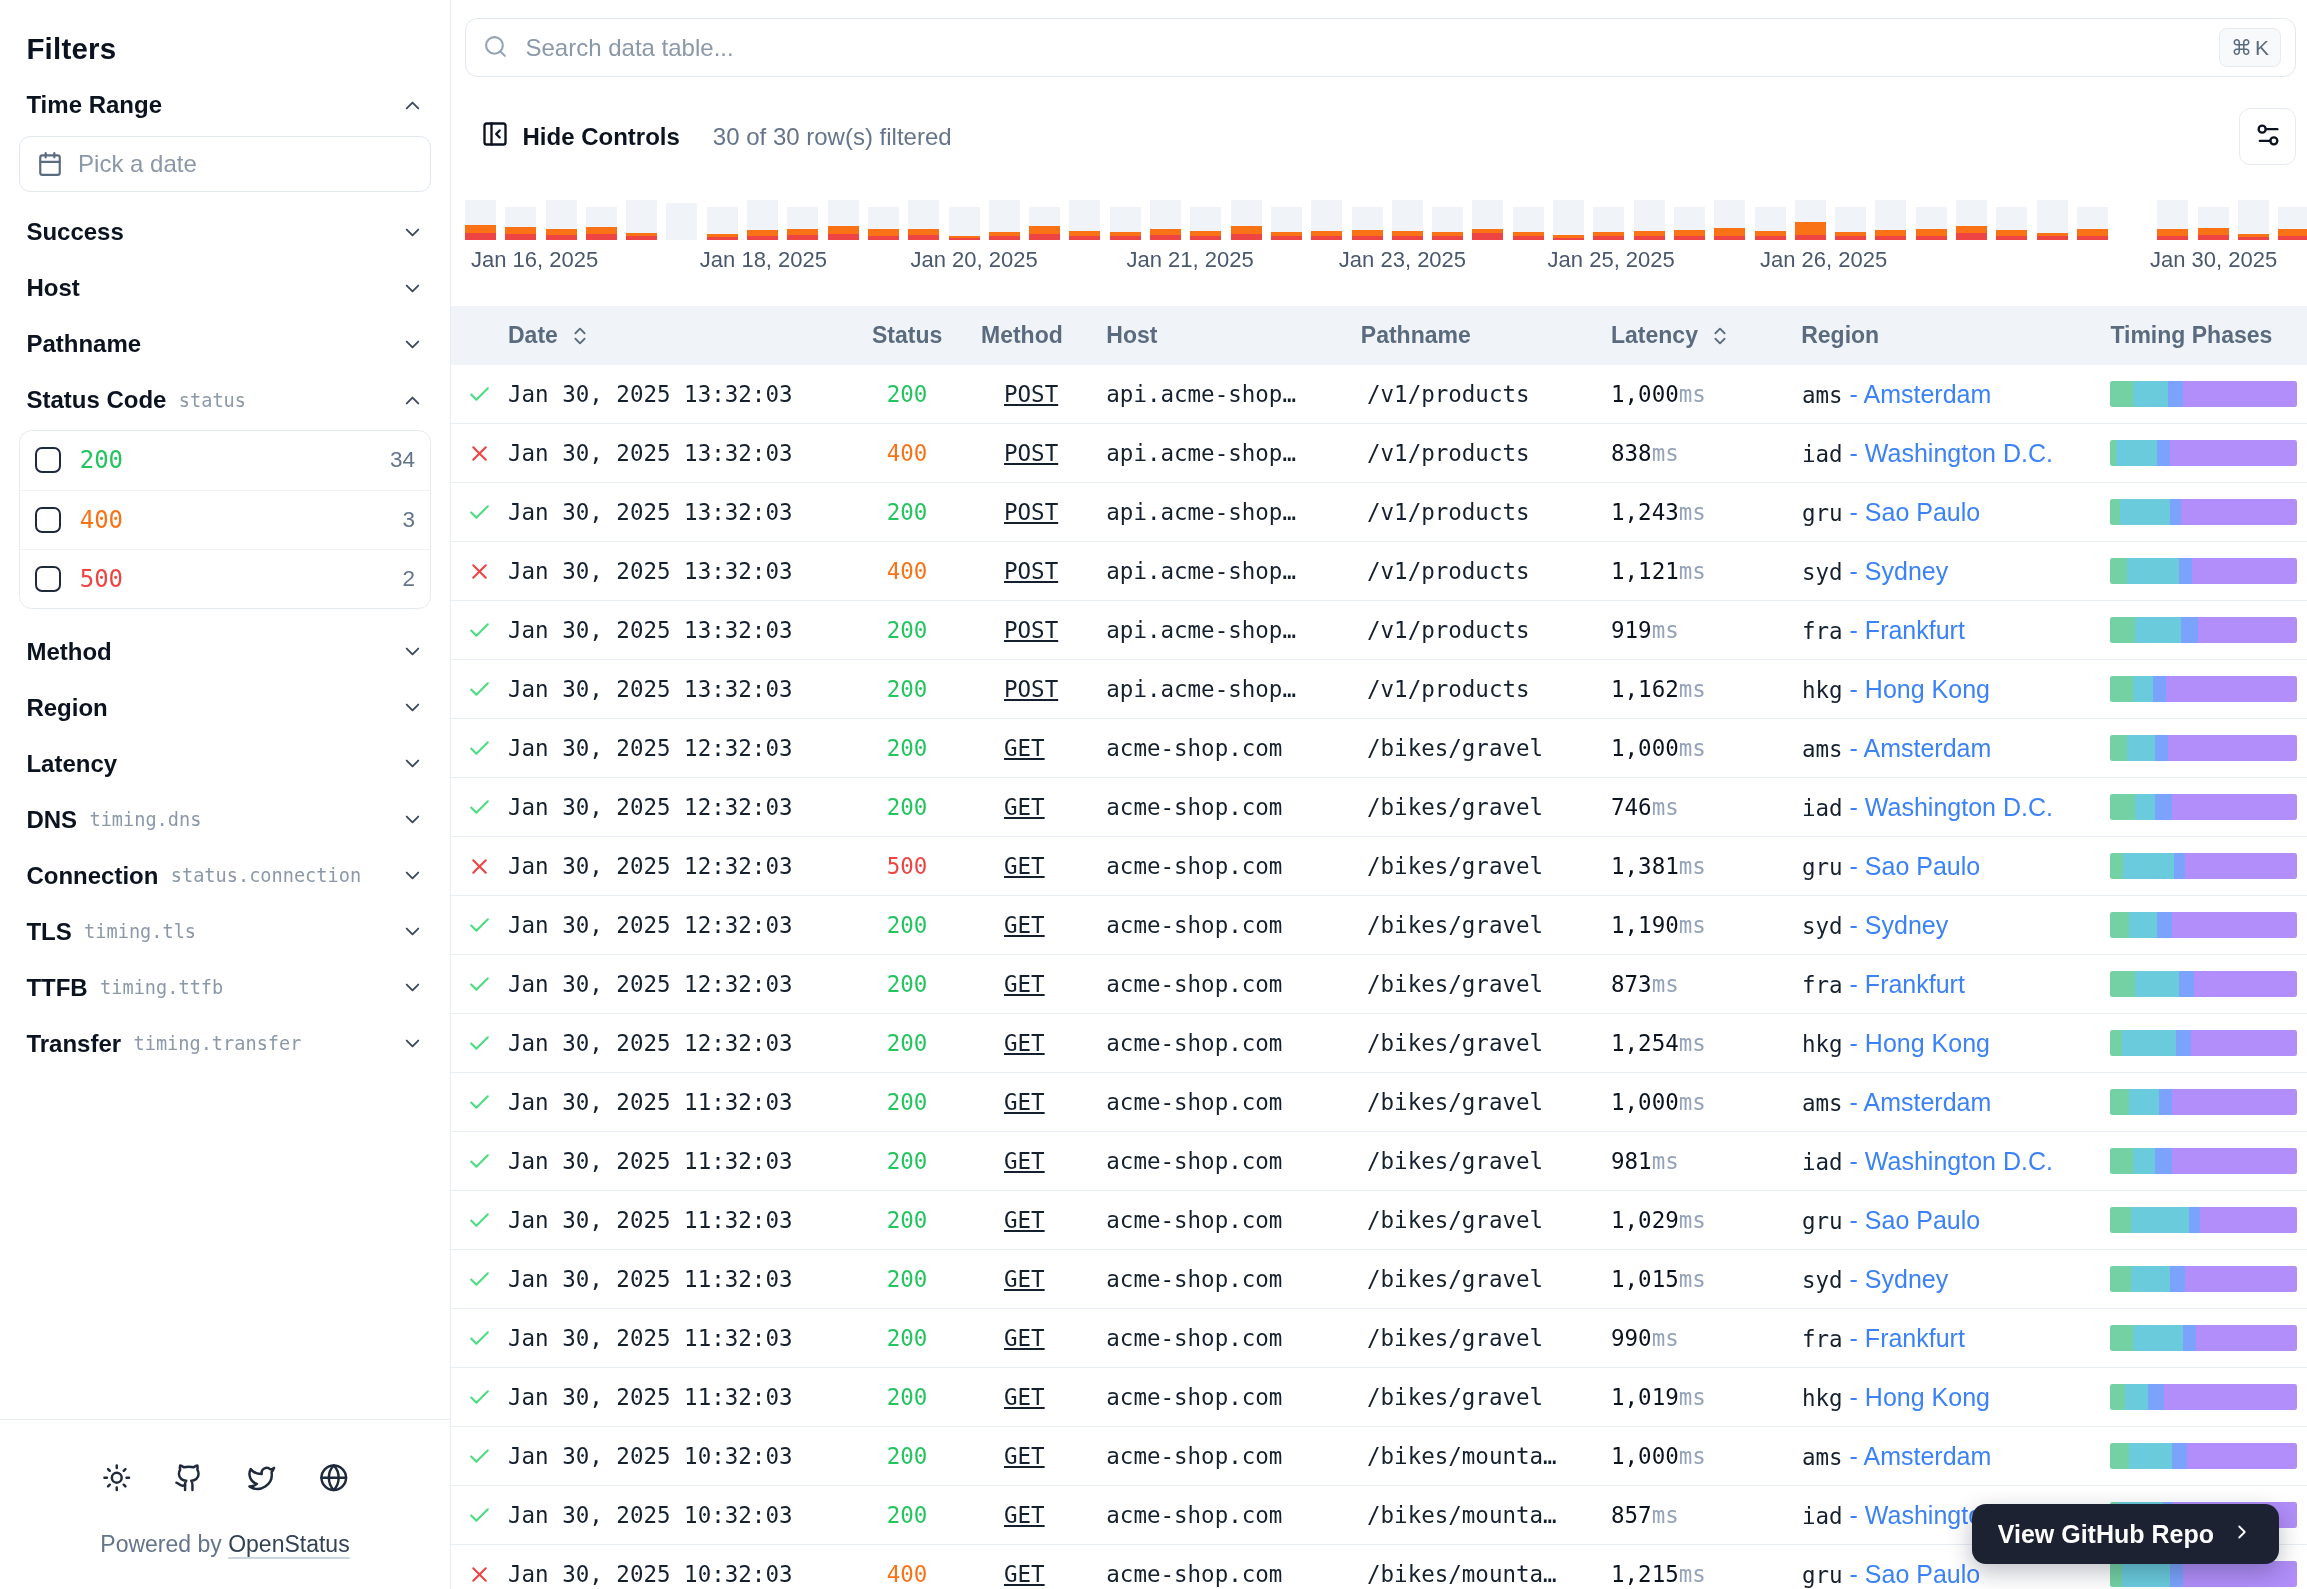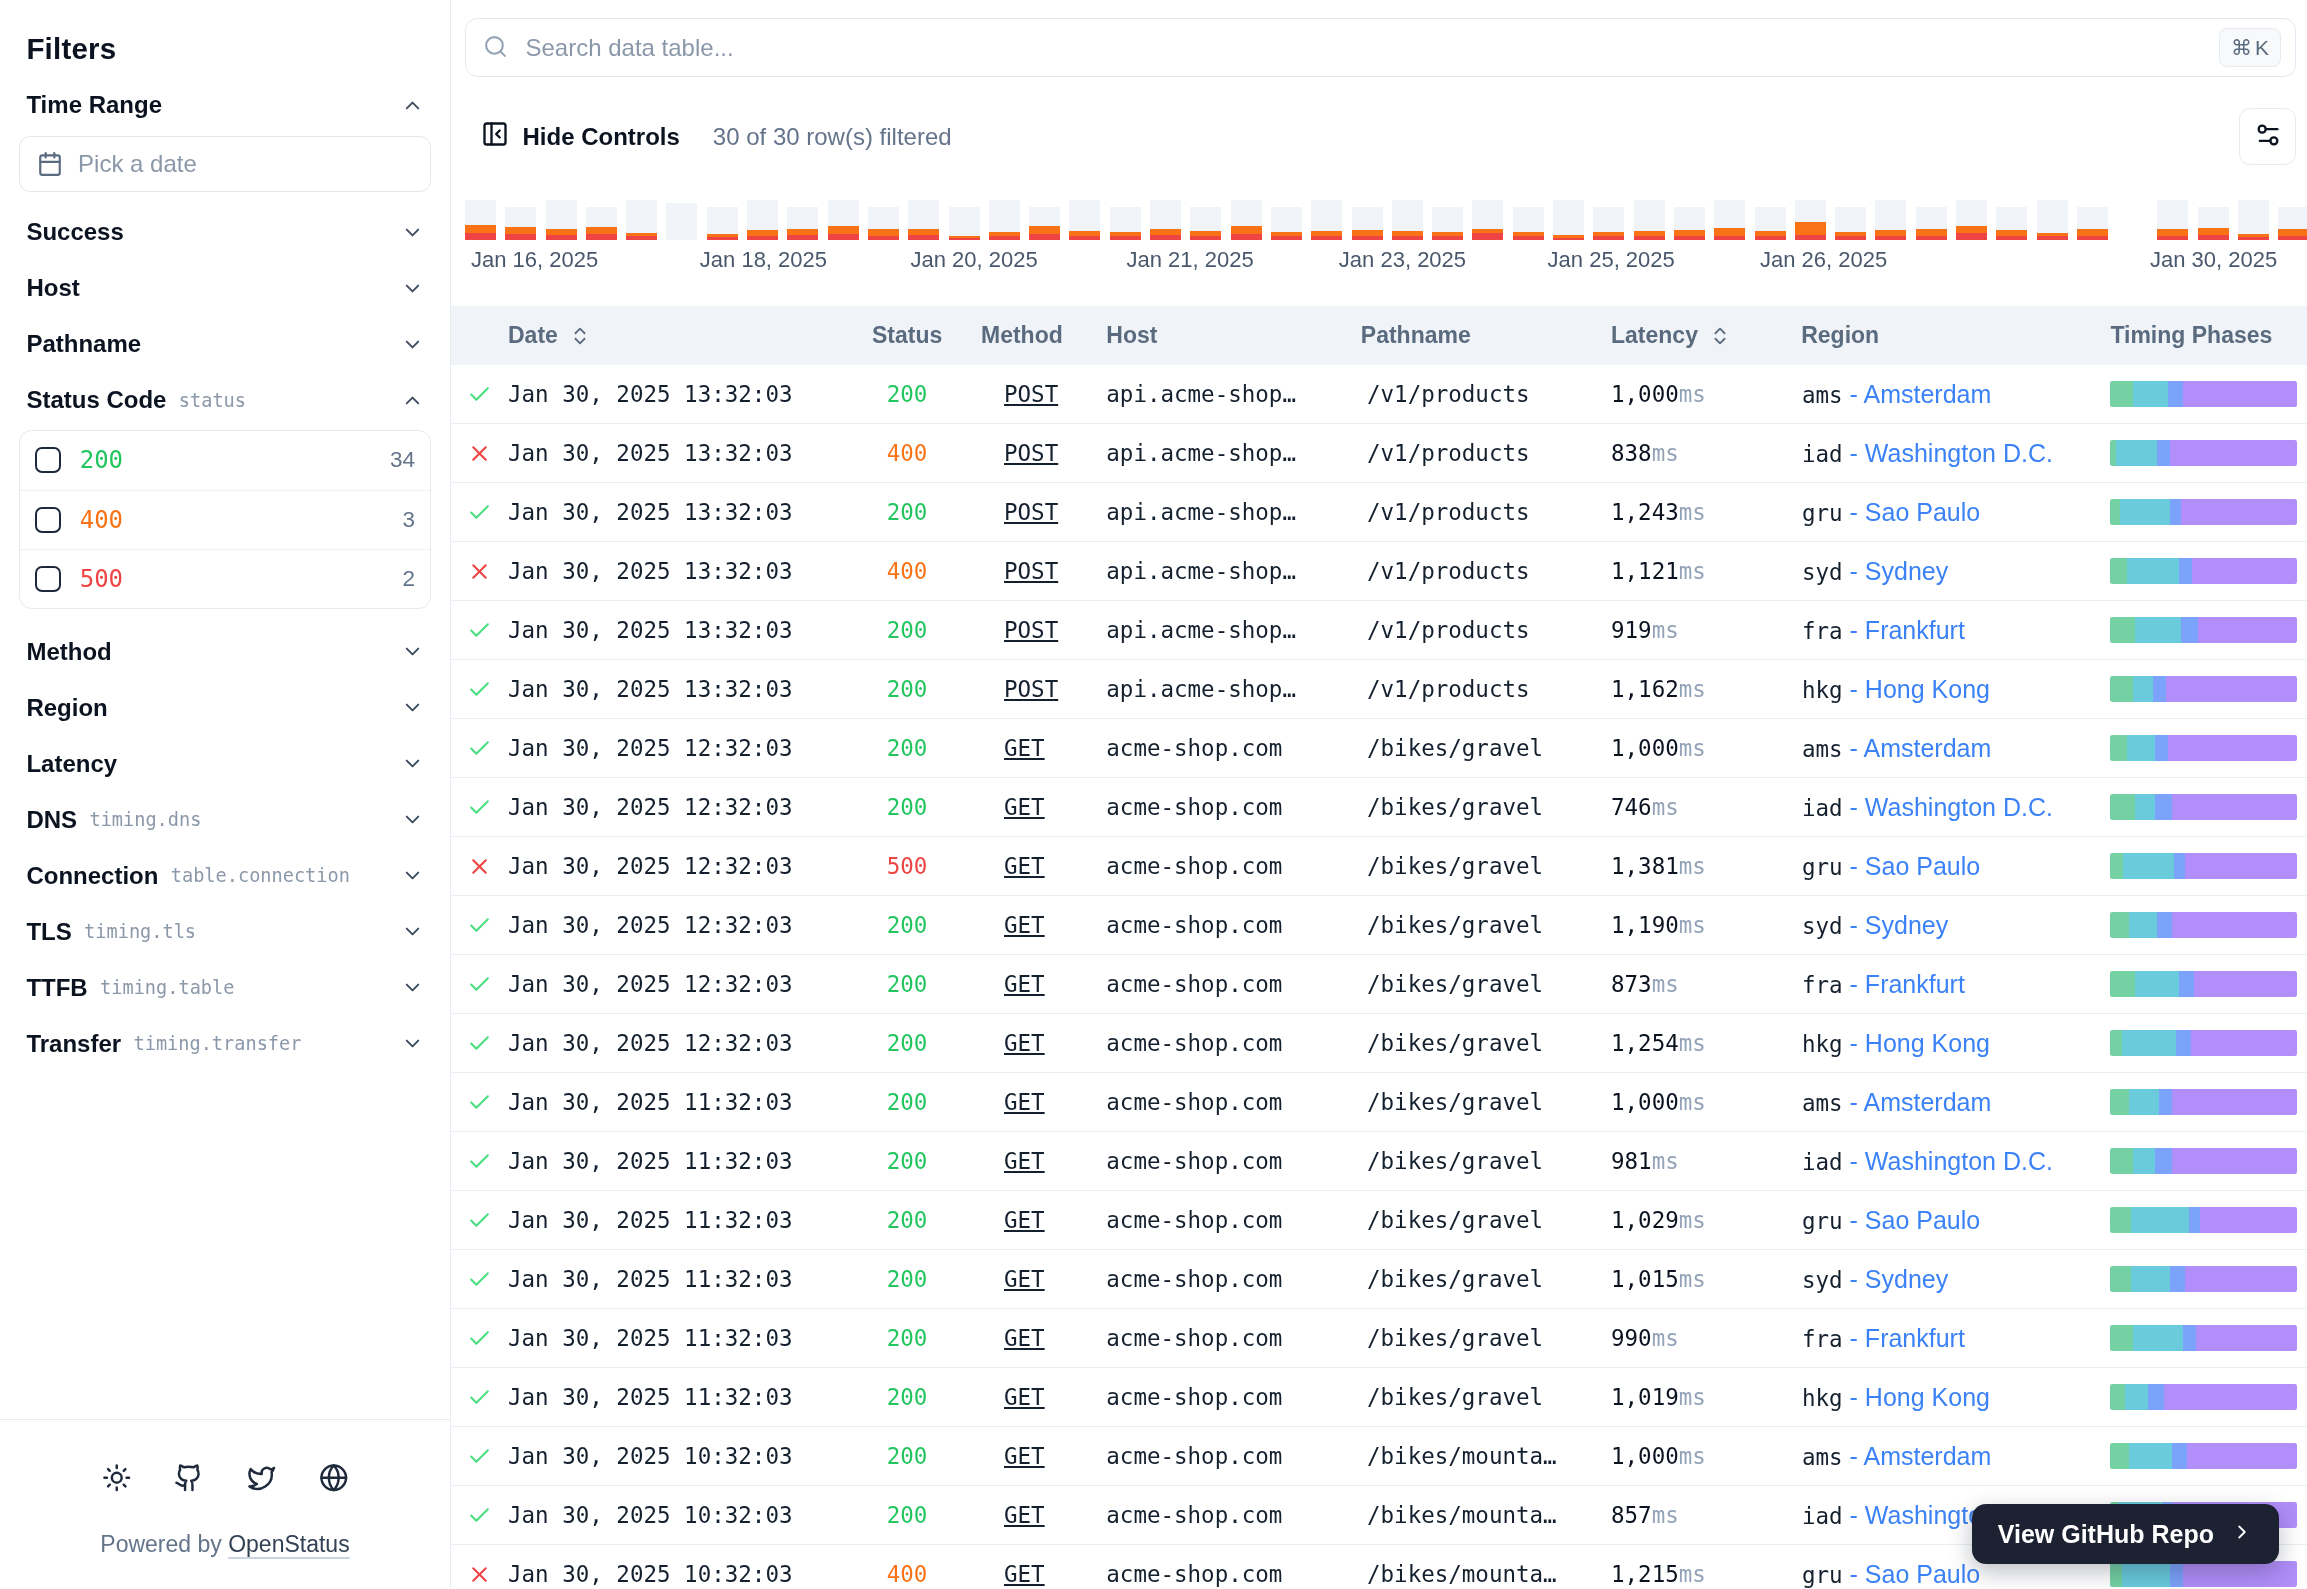--- a/index.html
+++ b/index.html
@@ -206,35 +206,35 @@
           </div>
           <div class="fsec">
             <span class="fsec-label">DNS</span>
             <span class="fsec-code">timing.dns</span>
             <svg viewBox="0 0 24 24" fill="none" stroke="currentColor" stroke-width="2" stroke-linecap="round" stroke-linejoin="round" class="fsec-chev">
               <path d="m6 9 6 6 6-6"></path>
             </svg>
           </div>
           <div class="fsec">
             <span class="fsec-label">Connection</span>
-            <span class="fsec-code">table.connection</span>
+            <span class="fsec-code">status.connection</span>
             <svg viewBox="0 0 24 24" fill="none" stroke="currentColor" stroke-width="2" stroke-linecap="round" stroke-linejoin="round" class="fsec-chev">
               <path d="m6 9 6 6 6-6"></path>
             </svg>
           </div>
           <div class="fsec">
             <span class="fsec-label">TLS</span>
             <span class="fsec-code">timing.tls</span>
             <svg viewBox="0 0 24 24" fill="none" stroke="currentColor" stroke-width="2" stroke-linecap="round" stroke-linejoin="round" class="fsec-chev">
               <path d="m6 9 6 6 6-6"></path>
             </svg>
           </div>
           <div class="fsec">
             <span class="fsec-label">TTFB</span>
-            <span class="fsec-code">timing.table</span>
+            <span class="fsec-code">timing.ttfb</span>
             <svg viewBox="0 0 24 24" fill="none" stroke="currentColor" stroke-width="2" stroke-linecap="round" stroke-linejoin="round" class="fsec-chev">
               <path d="m6 9 6 6 6-6"></path>
             </svg>
           </div>
           <div class="fsec">
             <span class="fsec-label">Transfer</span>
             <span class="fsec-code">timing.transfer</span>
             <svg viewBox="0 0 24 24" fill="none" stroke="currentColor" stroke-width="2" stroke-linecap="round" stroke-linejoin="round" class="fsec-chev">
               <path d="m6 9 6 6 6-6"></path>
             </svg>

